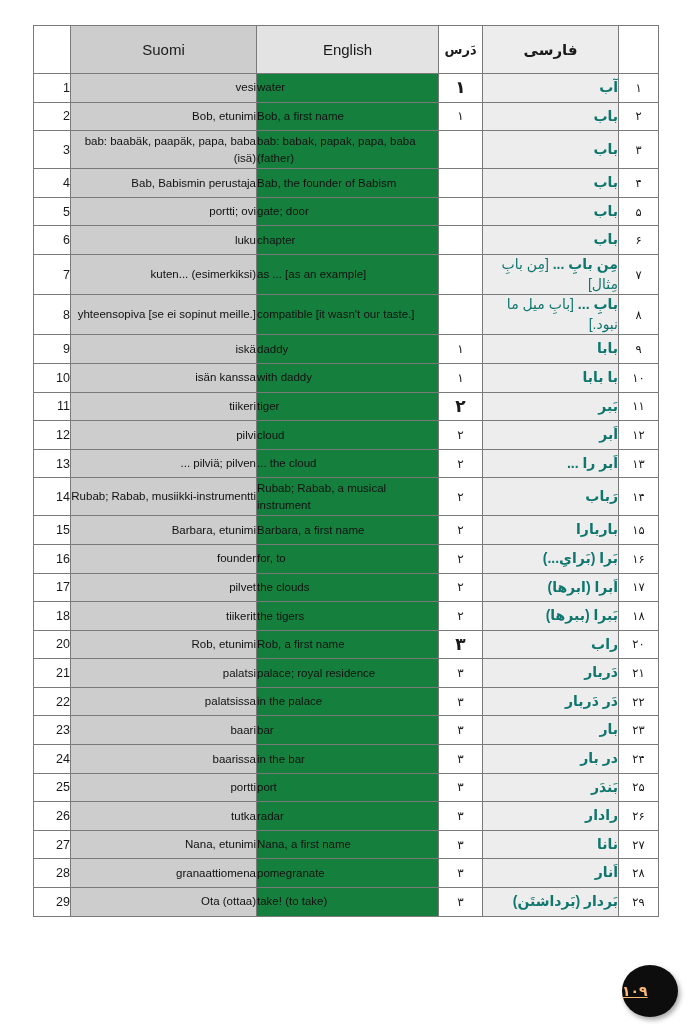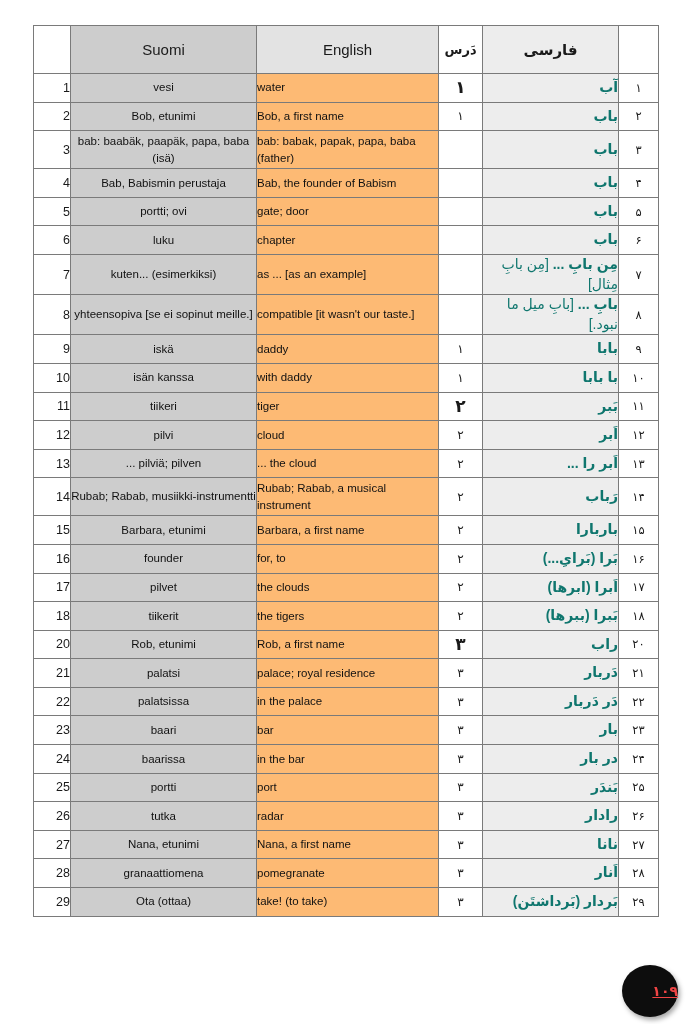--- a/index.html
+++ b/index.html
@@ -68,28 +68,28 @@
   
   td.num {
     background: #ffffff;
     text-align: right;
     padding: 4px 7px 4px 3px;
     font-size: 12.5px;
     color: #1a1a1a;
   }
   td.suomi {
     background: #cdcdcd;
-    text-align: center;
+    text-align: right;
     padding: 5px 6px 5px 8px;
     font-size: 11.5px;
     color: #111111;
     line-height: 1.45;
   }
   td.eng {
-    background: #fdba74;
+    background: #15803d;
     text-align: left;
     padding: 5px 6px 5px 8px;
     font-size: 11.5px;
     color: #111111;
     line-height: 1.45;
   }
   td.dars {
     background: #ffffff;
     text-align: center;
     font-size: 12px;
@@ -127,24 +127,24 @@
 
   
   .page-badge {
     position: absolute;
     left: 622px;
     top: 965px;
     width: 56px;
     height: 52px;
     border-radius: 50%;
     background: #0d0d0d;
-    color: #ef4444;
+    color: #fdba74;
     display: flex;
     align-items: center;
-    justify-content: flex-start;
+    justify-content: flex-end;
     font-size: 14px;
     font-weight: bold;
     direction: rtl;
     box-shadow: 2px 3px 5px rgba(0,0,0,0.35);
     text-decoration: underline;
   }
 </style>
 </head>
 <body>
 

